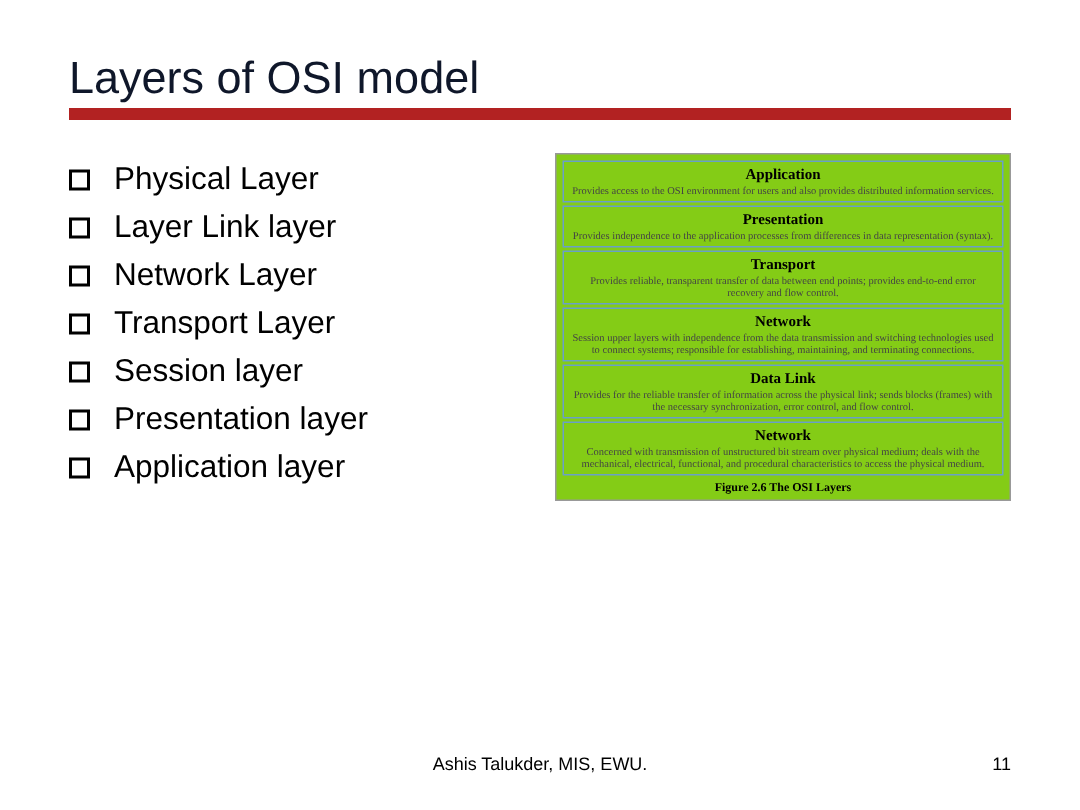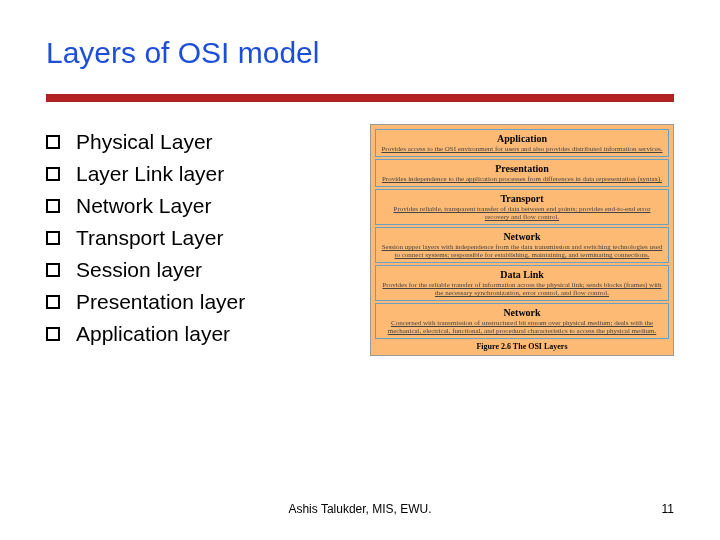--- a/index.html
+++ b/index.html
@@ -1,28 +1,28 @@
 <!DOCTYPE html>
 <html><head>
 <meta charset="utf-8">
 <style>
   * { box-sizing: border-box; margin: 0; padding: 0; }
   html, body { width: 720px; height: 540px; font-family: Verdana, Geneva, sans-serif; background: #fff; }
   .slide { width: 720px; height: 540px; position: relative; padding: 36px 46px 30px 46px; }
-  .title { font-size: 30px; color: #1d4ed8; font-weight: 400; margin-bottom: 24px; }
+  .title { font-size: 30px; color: #0f172a; font-weight: 400; margin-bottom: 2px; }
   .rule { height: 8px; background: #b22222; width: 100%; margin-bottom: 22px; }
   .content { display: flex; gap: 24px; }
   .bullets { flex: 0 0 300px; padding-top: 6px; }
   .bitem { display: flex; align-items: center; gap: 16px; margin-bottom: 8px; }
   .box { width: 14px; height: 14px; border: 2px solid #000; flex: 0 0 auto; }
   .btxt { font-size: 21px; color: #000; text-align: center; }
-  .diagram { flex: 1; border: 1px solid #999; padding: 4px; background: #fdba74; font-family: 'Times New Roman', serif; }
+  .diagram { flex: 1; border: 1px solid #999; padding: 4px; background: #84cc16; font-family: 'Times New Roman', serif; }
   .row { border: 1px solid #69a0c8; margin-bottom: 2px; padding: 3px 5px; text-align: center; }
   .rtitle { font-size: 10px; font-weight: 700; color: #000; margin-bottom: 1px; font-family: 'Times New Roman', serif; }
-  .rdesc { font-size: 7px; color: #444; line-height: 1.15; text-decoration: underline; }
+  .rdesc { font-size: 7px; color: #444; line-height: 1.15; }
   .caption { font-size: 8px; font-weight: 700; text-align: center; margin-top: 3px; color: #000; }
   .footer { position: absolute; bottom: 24px; left: 0; right: 0; display: flex; justify-content: space-between; padding: 0 46px; font-family: Arial, sans-serif; font-size: 12px; color: #000; }
   .footer .center { position: absolute; left: 0; right: 0; text-align: center; }
   .footer .right { margin-left: auto; position: relative; z-index: 1; }
 </style>
 </head>
 <body>
 
 <div class="slide">
   <div class="title">Layers of OSI model</div>

